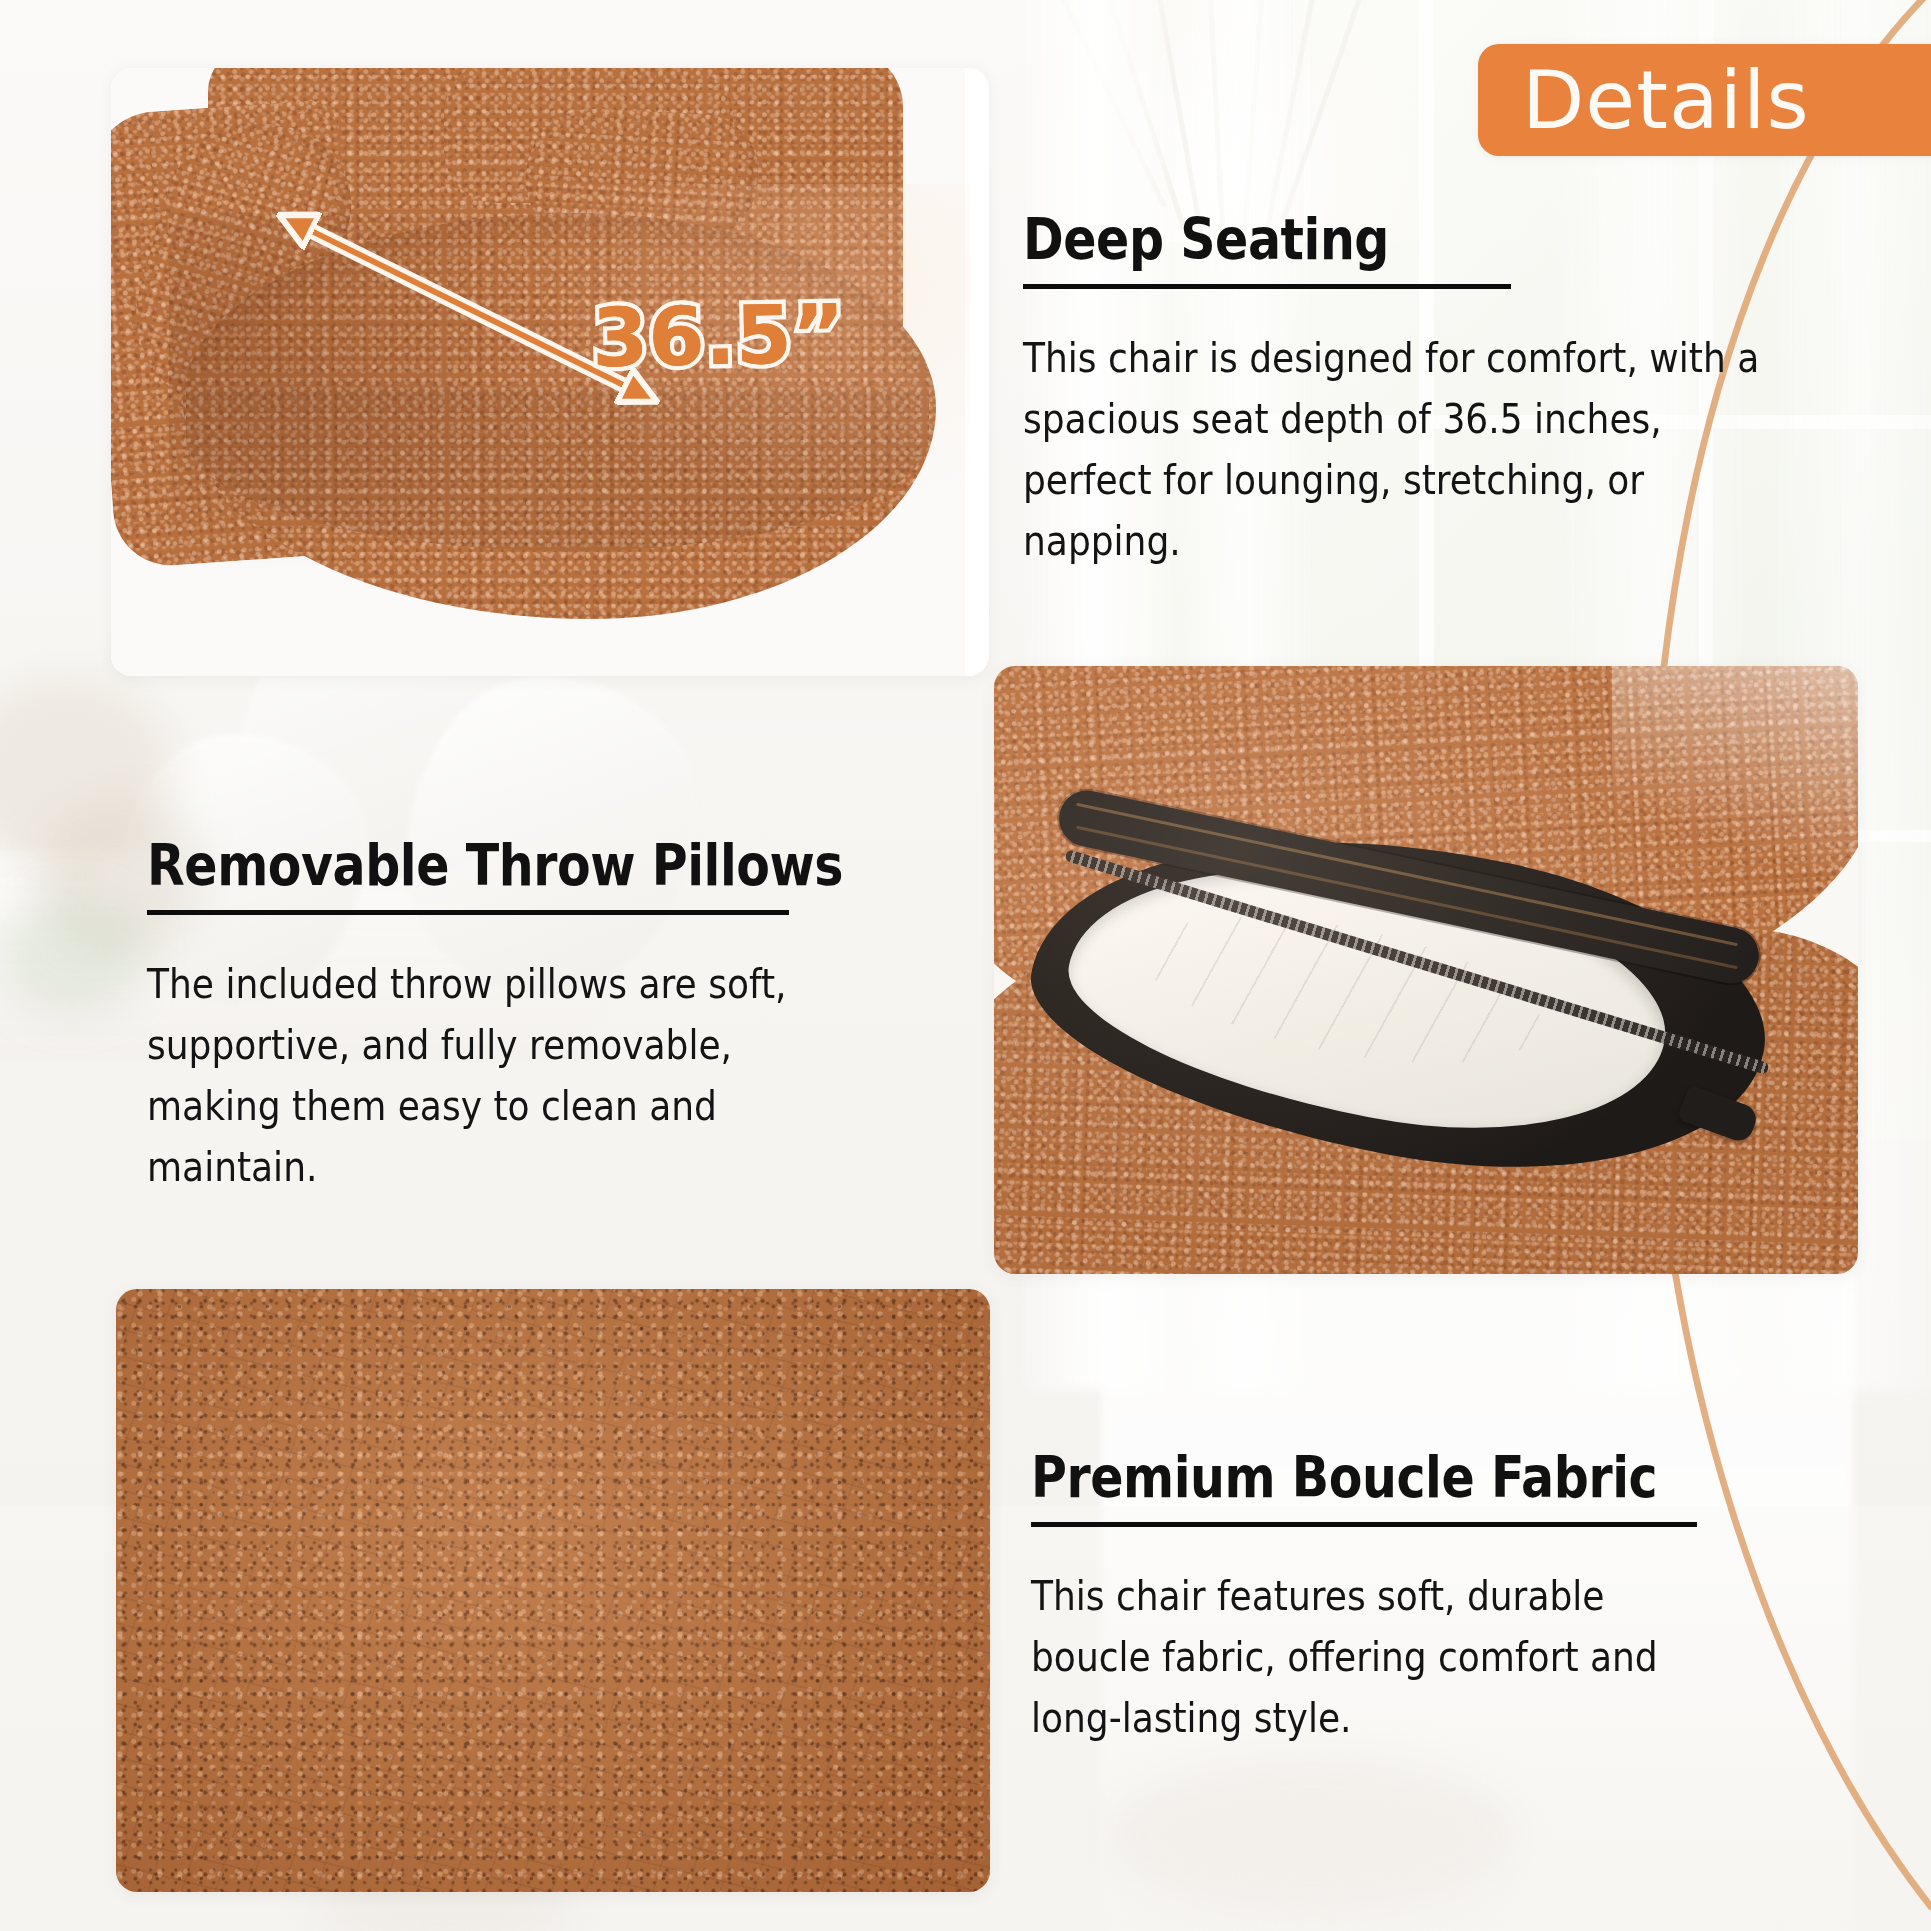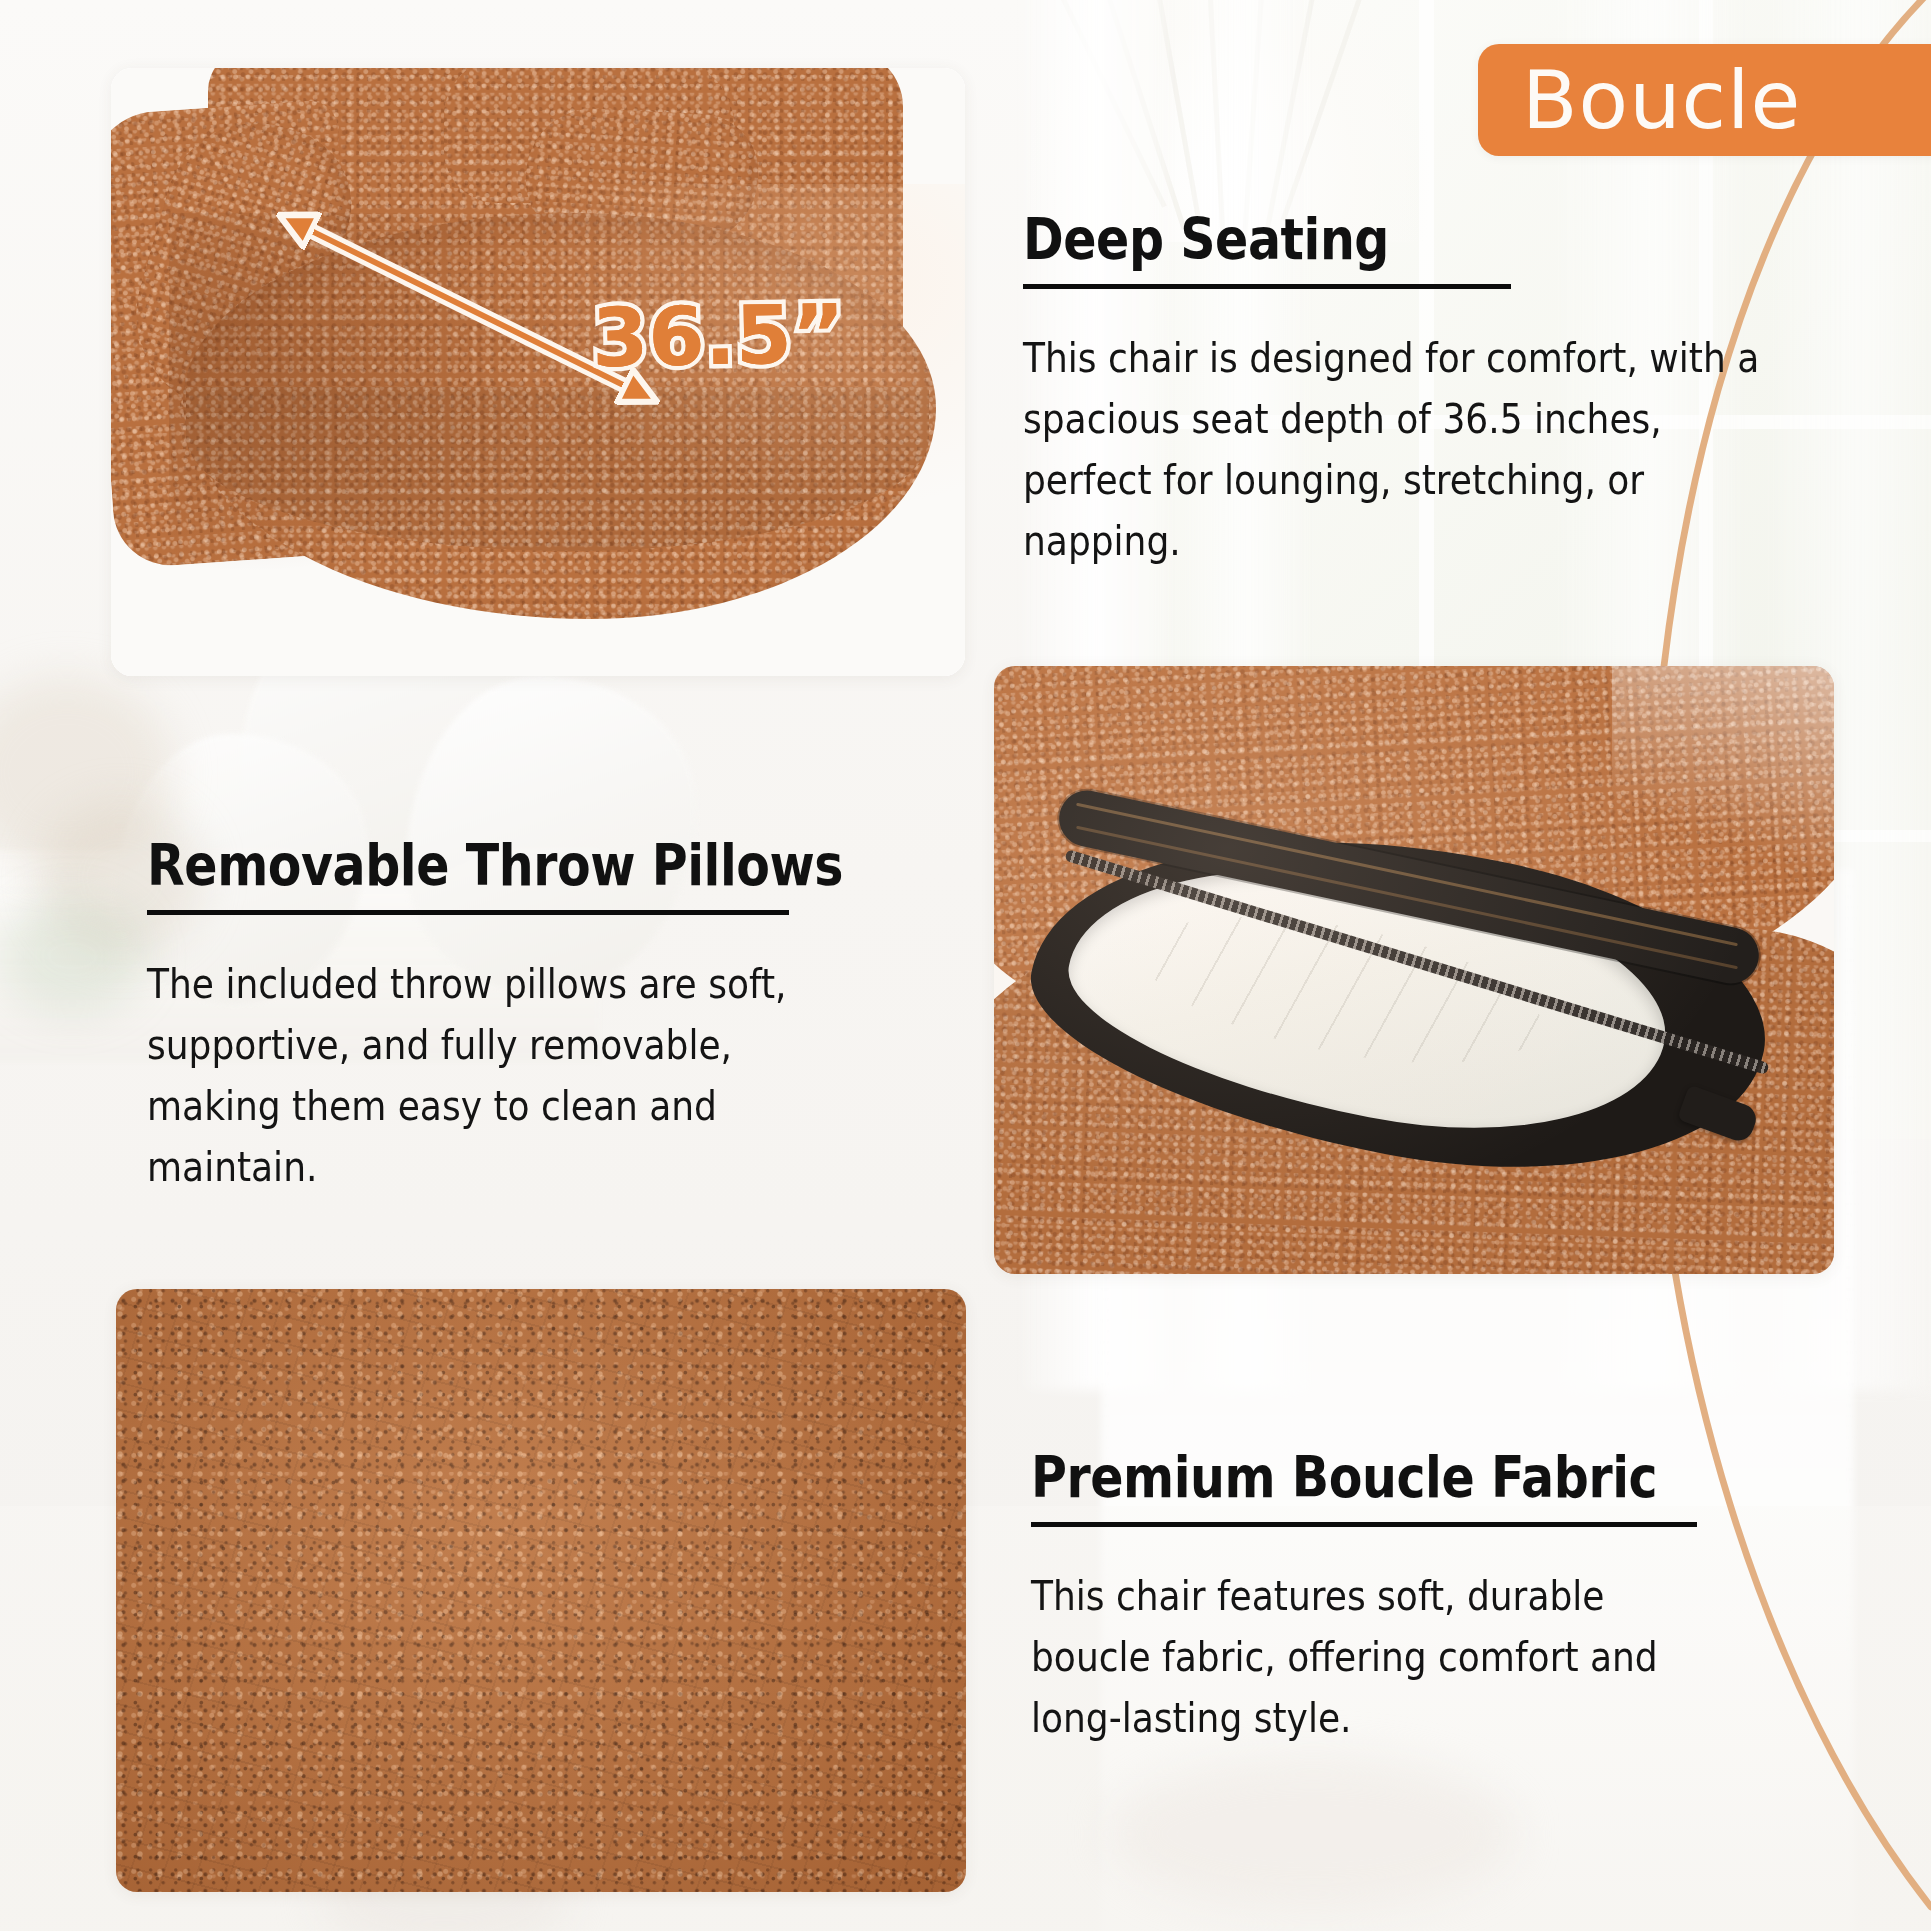--- a/index.html
+++ b/index.html
@@ -58,21 +58,21 @@
     box-shadow:0 1.9px 9.7px rgba(0,0,0,.05);
   }
   .details-badge span{
     color:#fdfaf6;font-size:81px;line-height:1;font-weight:400;
     letter-spacing:1px;margin-left:44px;
     font-family:"DejaVu Sans", sans-serif;
   }
 
   
   .card{position:absolute;border-radius:21px;overflow:hidden;background:#fff;
-        box-shadow:0 2.9px 15.4px rgba(90,70,55,.07);}
+        box-shadow:0 2.9px 15.4px rgba(90,70,55,.07);padding-left:24px;}
 
   
   .card-chair{left:111px;top:68px;width:854px;height:608px;}
   .chair-canvas{position:absolute;inset:0;background:#ffffff;}
   .chair-body{position:absolute;}
   .boucle{
     background-color:#b9703f;
     background-image:
       radial-gradient(circle at 18% 22%, rgba(255,225,200,.40) 0 1.9px, rgba(0,0,0,0) 2.9px),
       radial-gradient(circle at 63% 38%, rgba(255,228,205,.34) 0 1.9px, rgba(0,0,0,0) 2.9px),
@@ -186,21 +186,21 @@
     <div class="bg-floor"></div>
     <div class="bg-blob" style="left:1110px;top:1757px;width:406px;height:154px;background:rgba(238,234,228,.55);"></div>
     <div class="bg-blob" style="left:319px;top:1839px;width:251px;height:116px;background:rgba(236,232,226,.6);"></div>
   </div>
 
   <svg class="arc" viewBox="0 0 420 2000" preserveAspectRatio="none">
     <path d="M 420 -10 C 230 180, 120 560, 128 1020 C 134 1400, 250 1760, 420 1975" fill="none" stroke="#e0a877" stroke-width="7" stroke-linecap="round" opacity=".92"></path>
   </svg>
 
   <div class="details-badge">
-    <span>Boucle</span>
+    <span>Details</span>
   </div>
 
   <div class="card card-chair">
     <div class="chair-canvas">
 
       <div style="position:absolute;left:0;top:0;width:854px;height:618px;background:#fbfaf8;"></div>
 
       <div class="boucle chair-body" style="left:97px;top:-19.3px;width:695px;height:319px;border-radius:42px 58px 29px 29px;"></div>
       <div class="boucle chair-body" style="left:-9.7px;top:39px;width:251px;height:454px;border-radius:68px 29px 58px 58px;transform:rotate(-4deg);"></div>
 

